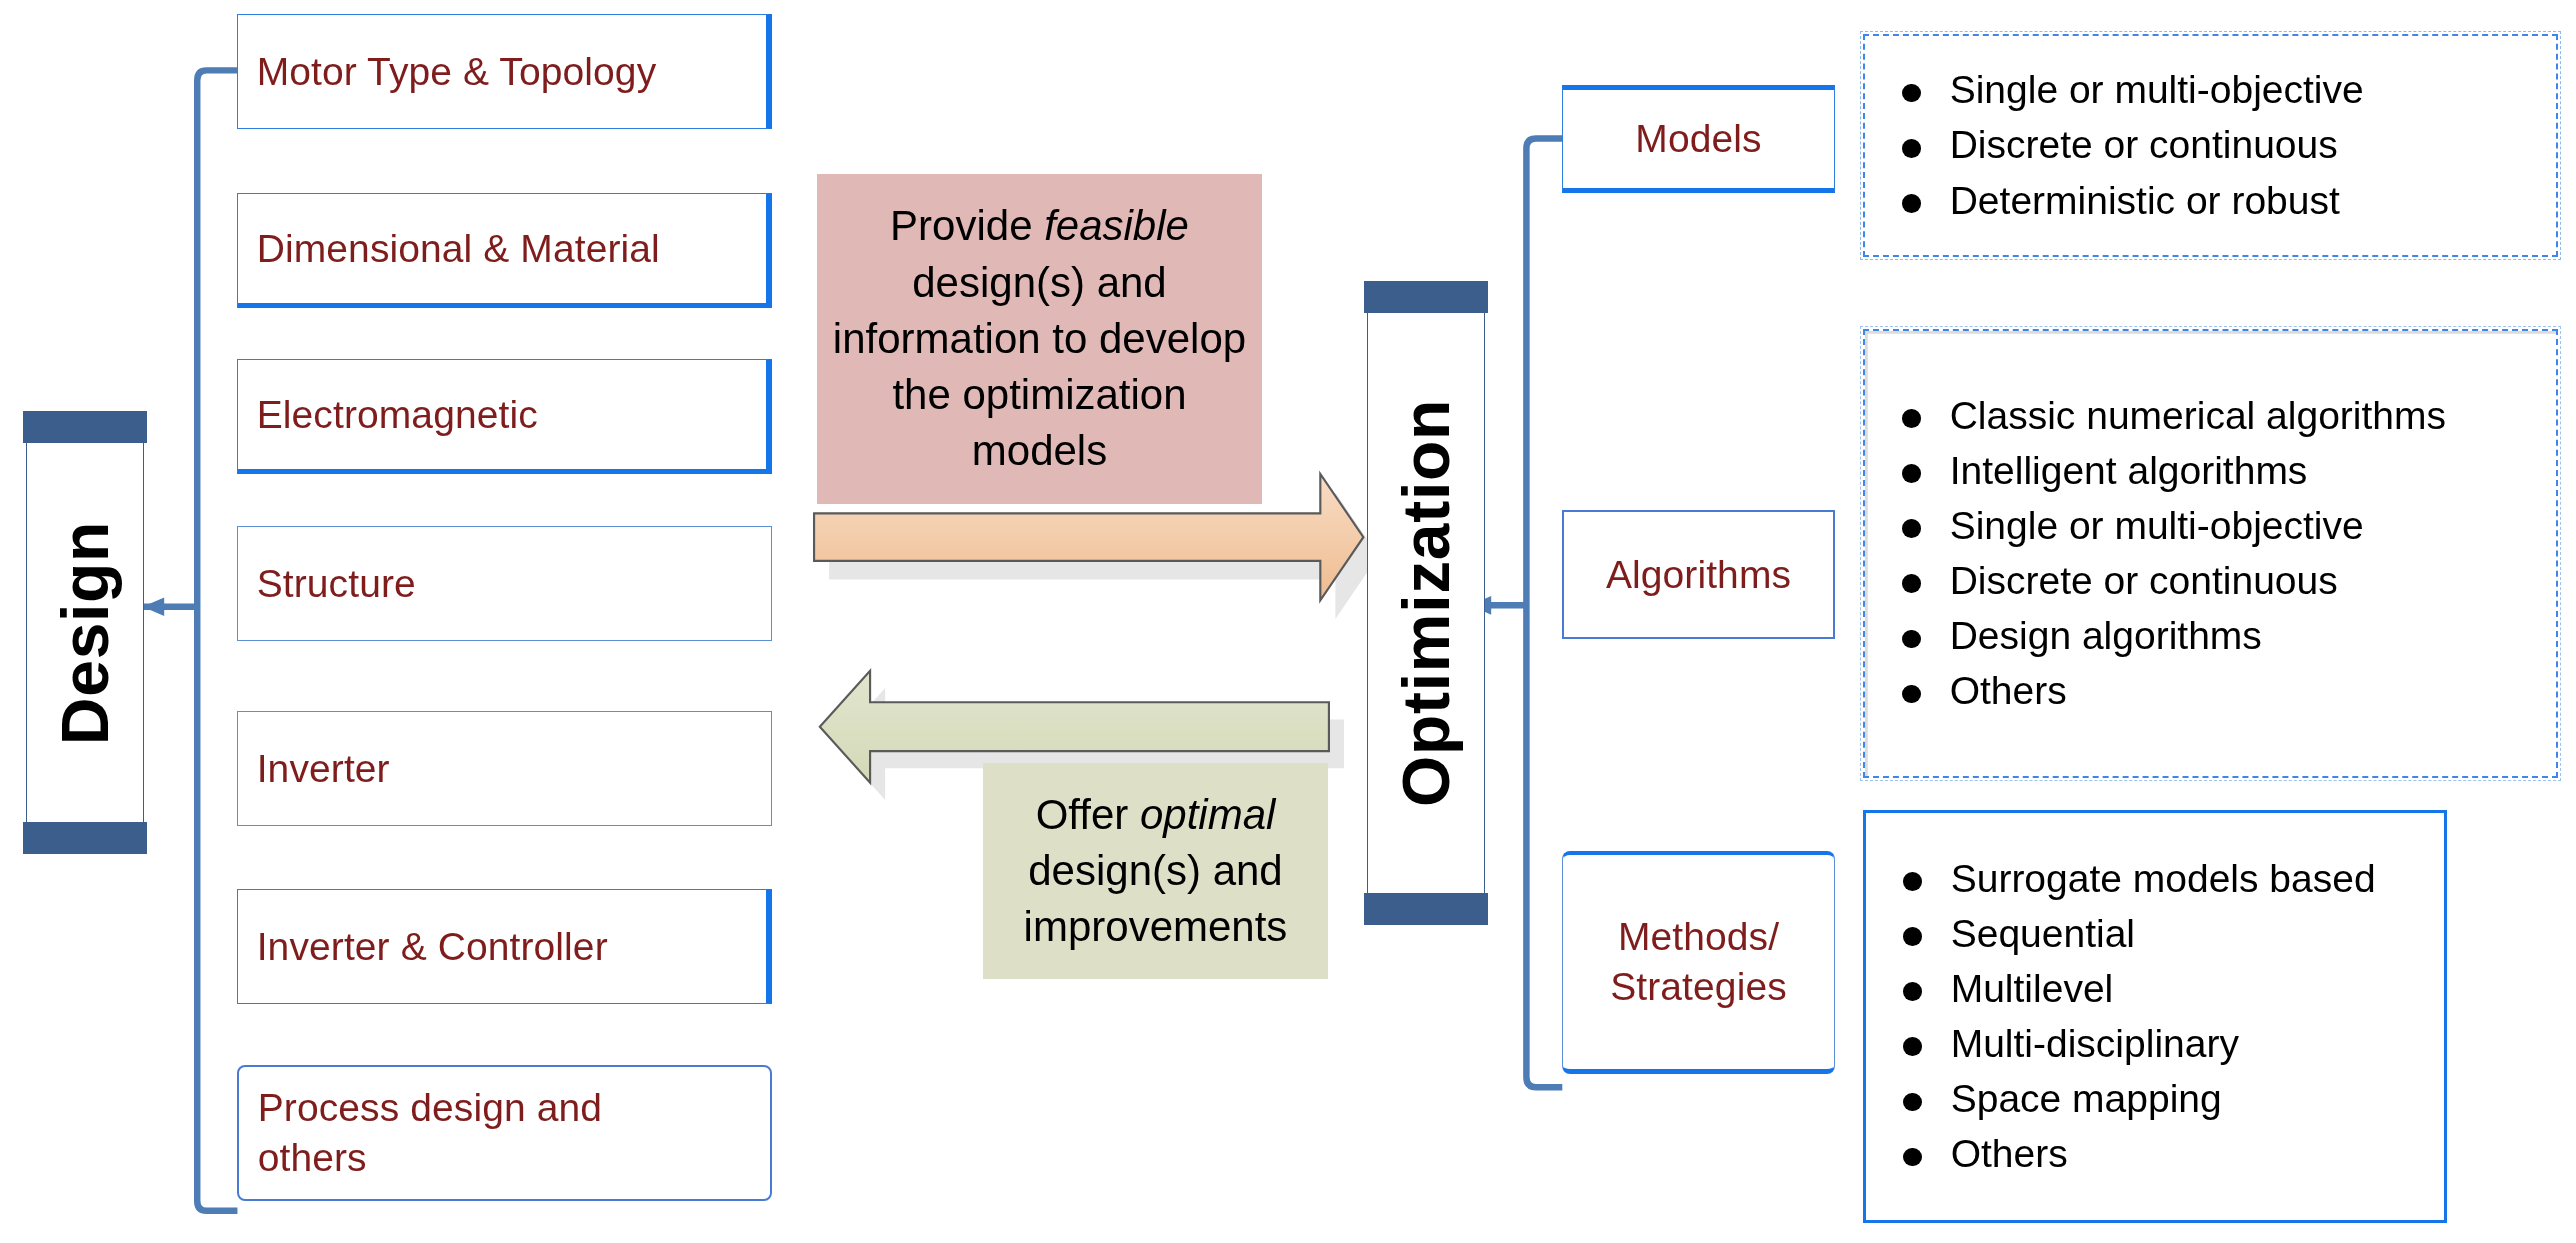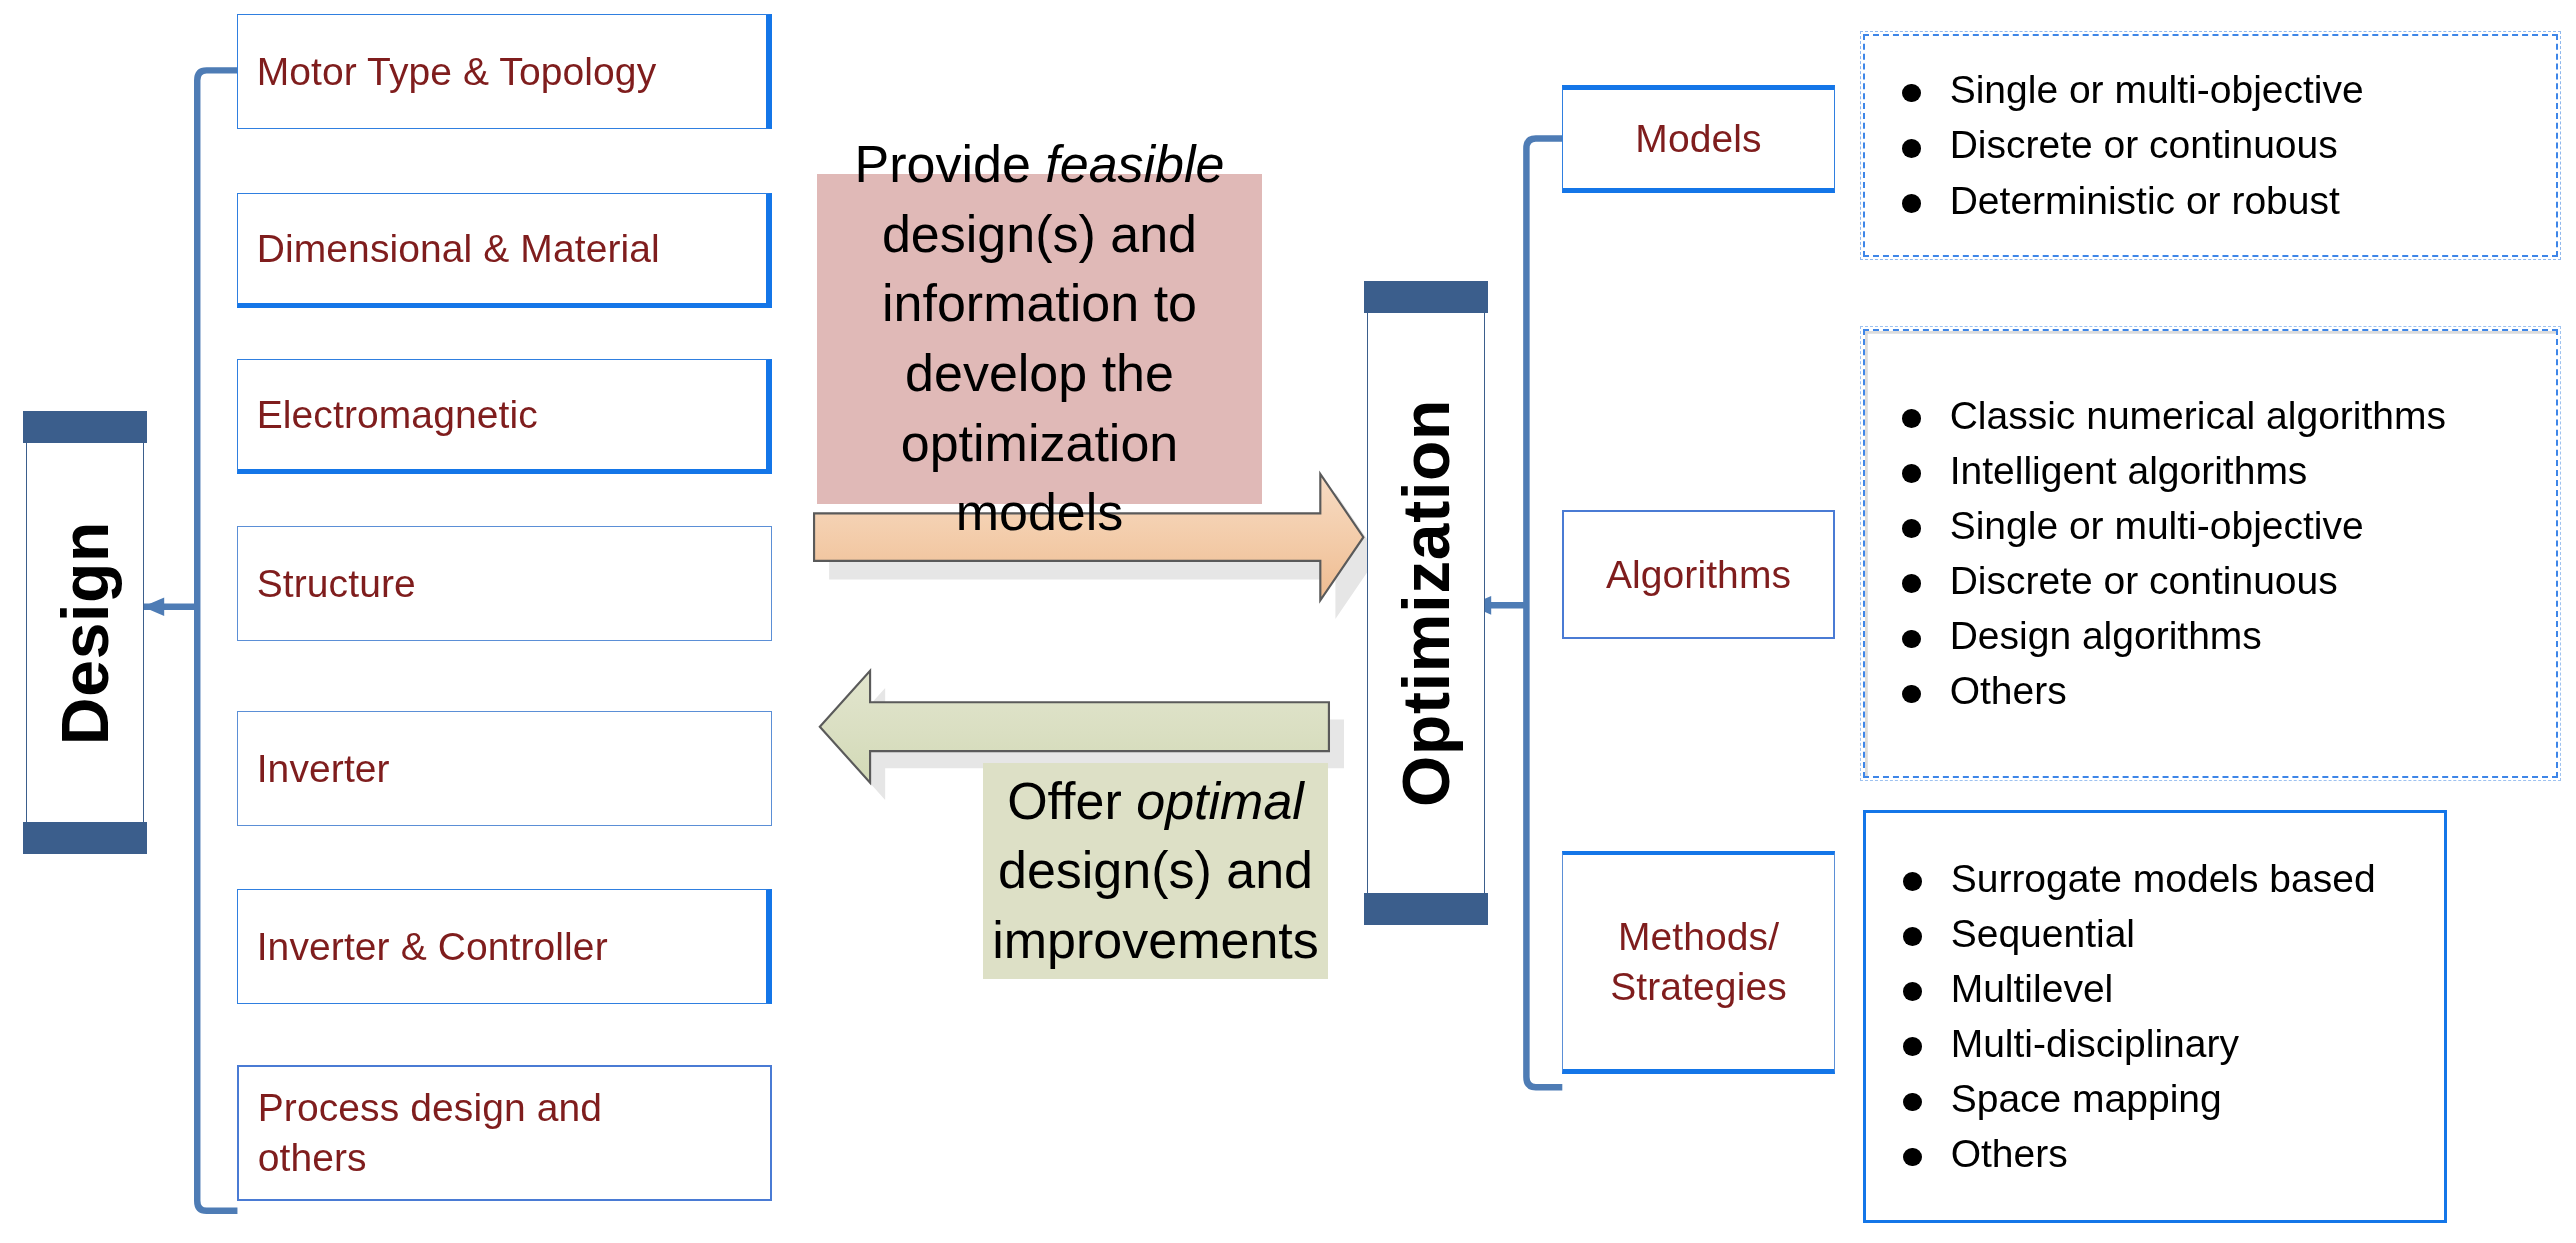--- a/index.html
+++ b/index.html
@@ -13,21 +13,21 @@
     background:#ffffff;
     display:flex;align-items:center;
     font-size:39px;color:#7f1d1d;
     padding-left:18.7px;
     letter-spacing:0.1px;
   }
   .catbox.thickbottom{border-bottom:5.7px solid #1476E8;}
   .catbox.thickright{border-right:6.5px solid #1476E8;}
   .catbox.thin{border:1.4px solid #5B8FD6;}
   .catbox.dbl{border:2.2px double #4A7BD4;}
-  .catbox.two-line{flex-direction:column;align-items:flex-start;justify-content:center;line-height:1.28;}
+  .catbox.two-line{flex-direction:column;align-items:flex-start;justify-content:center;line-height:1.28;border-radius:8px;}
 
   
   .pill{
     background:#ffffff;
     border:1.4px solid #3B5E8C;
   }
   .pill .cap{
     position:absolute;left:-4.3px;width:calc(100% + 8.6px);height:32px;background:#3B5E8C;
   }
   .pill .cap.top{top:-7.2px;}
@@ -55,21 +55,21 @@
     margin:6.5px 0;
   }
   .bullet .dot{
     width:18.7px;min-width:18.7px;height:18.7px;border-radius:50%;
     background:#000;margin-right:29px;margin-top:14.4px;
   }
 
   
   .msgbox{
     display:flex;flex-direction:column;align-items:center;justify-content:center;
-    text-align:center;font-size:52px;color:#000;line-height:1.34;
+    text-align:center;font-size:42px;color:#000;line-height:1.34;
     padding:7.2px 10px;
   }
   .msgbox.pink{background:#E0B9B7;}
   .msgbox.green{background:#DDE0C6;}
   .msgbox i{font-style:italic;}
 
   
   svg.overlay{position:absolute;left:0;top:0;width:2576px;height:1243px;pointer-events:none;}
 </style>
 </head>

